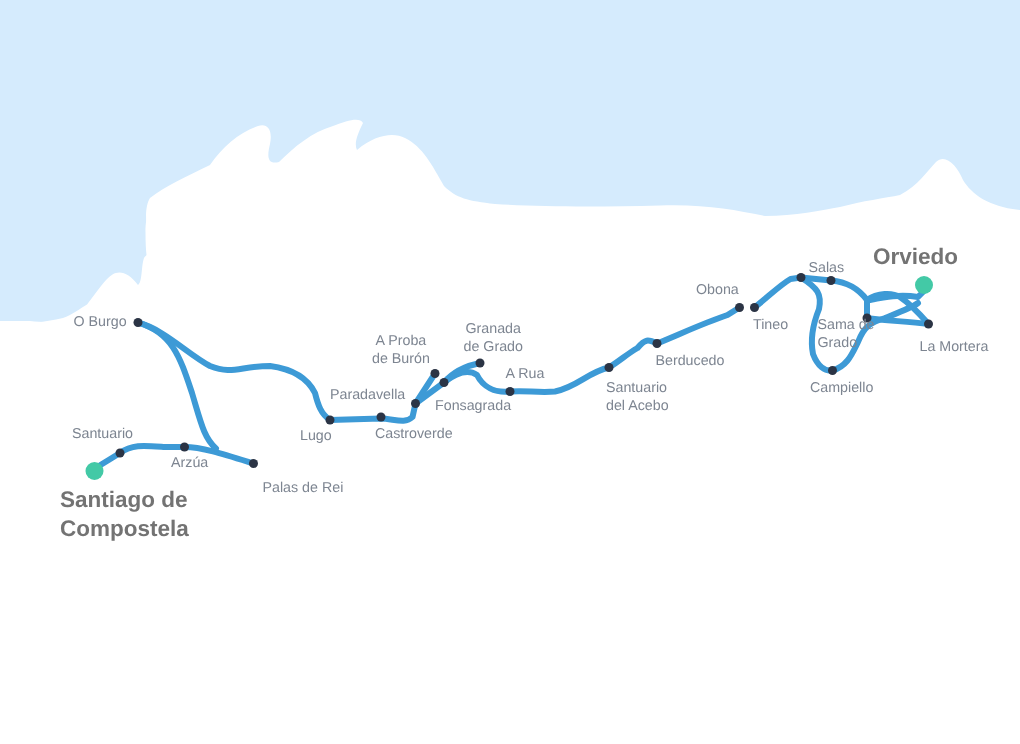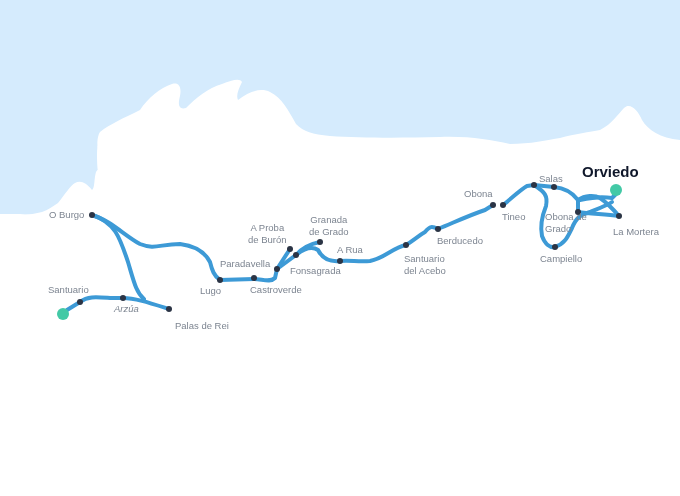--- a/index.html
+++ b/index.html
@@ -9,21 +9,21 @@
       font-family: "Liberation Sans", sans-serif;
     }
     .map { position: relative; width: 680px; height: 496px; }
     svg.base { position: absolute; left: 0; top: 0; }
     .label {
       position: absolute; font-size: 9.5px; color: #7d8591; line-height: 12px;
       white-space: pre; font-family: "Liberation Sans", sans-serif;
     }
     .label.center { text-align: center; }
     .label.big {
-      font-size: 15px; font-weight: bold; color: #0f172a; line-height: 19px;
+      font-size: 15px; font-weight: bold; color: #737373; line-height: 19px;
     }
   </style>
 </head>
 <body>
 
 <div class="map">
   <svg class="base" width="680" height="496" viewBox="0 0 680 496">
 
     <rect x="0" y="0" width="680" height="496" fill="#ffffff"></rect>
     <path fill="#d5ebfd" d="M0,0 L680,0 L680,172
@@ -88,38 +88,40 @@
       <circle cx="554" cy="187" r="3"></circle>
       <circle cx="578" cy="212" r="3"></circle>
       <circle cx="619" cy="216" r="3"></circle>
       <circle cx="555" cy="247" r="3"></circle>
     </g>
 
     <circle cx="63" cy="314" r="6" fill="#43c9a6"></circle>
     <circle cx="616" cy="190" r="6" fill="#43c9a6"></circle>
   </svg>
 
+  <div class="label big" style="left:40px; top:324px;">Santiago de
+Compostela</div>
   <div class="label big" style="left:582px; top:162px;">Orviedo</div>
 
   <div class="label" style="left:49px; top:209px;">O Burgo</div>
   <div class="label" style="left:48px; top:284px;">Santuario</div>
-  <div class="label" style="left:114px; top:303px;font-style:italic;">Arzúa</div>
+  <div class="label" style="left:114px; top:303px;">Arzúa</div>
   <div class="label" style="left:175px; top:306px;margin-top:14px;">Palas de Rei</div>
   <div class="label" style="left:200px; top:285px;">Lugo</div>
   <div class="label" style="left:250px; top:284px;">Castroverde</div>
   <div class="label" style="left:220px; top:258px;">Paradavella</div>
   <div class="label center" style="left:248px; top:222px;">A Proba
 de Burón</div>
   <div class="label" style="left:290px; top:265px;">Fonsagrada</div>
   <div class="label center" style="left:309px; top:214px;">Granada
 de Grado</div>
   <div class="label" style="left:337px; top:244px;">A Rua</div>
   <div class="label" style="left:404px; top:253px;">Santuario
 del Acebo</div>
   <div class="label" style="left:437px; top:235px;">Berducedo</div>
   <div class="label" style="left:464px; top:188px;">Obona</div>
   <div class="label" style="left:502px; top:211px;">Tineo</div>
   <div class="label" style="left:506px; top:173px;margin-left:33px;">Salas</div>
-  <div class="label" style="left:545px; top:211px;">Obona de
+  <div class="label" style="left:545px; top:211px;">Sama de
 Grado</div>
   <div class="label" style="left:590px; top:226px;padding-left:23px;">La Mortera</div>
   <div class="label" style="left:540px; top:253px;">Campiello</div>
 </div>
 
 </body></html>

